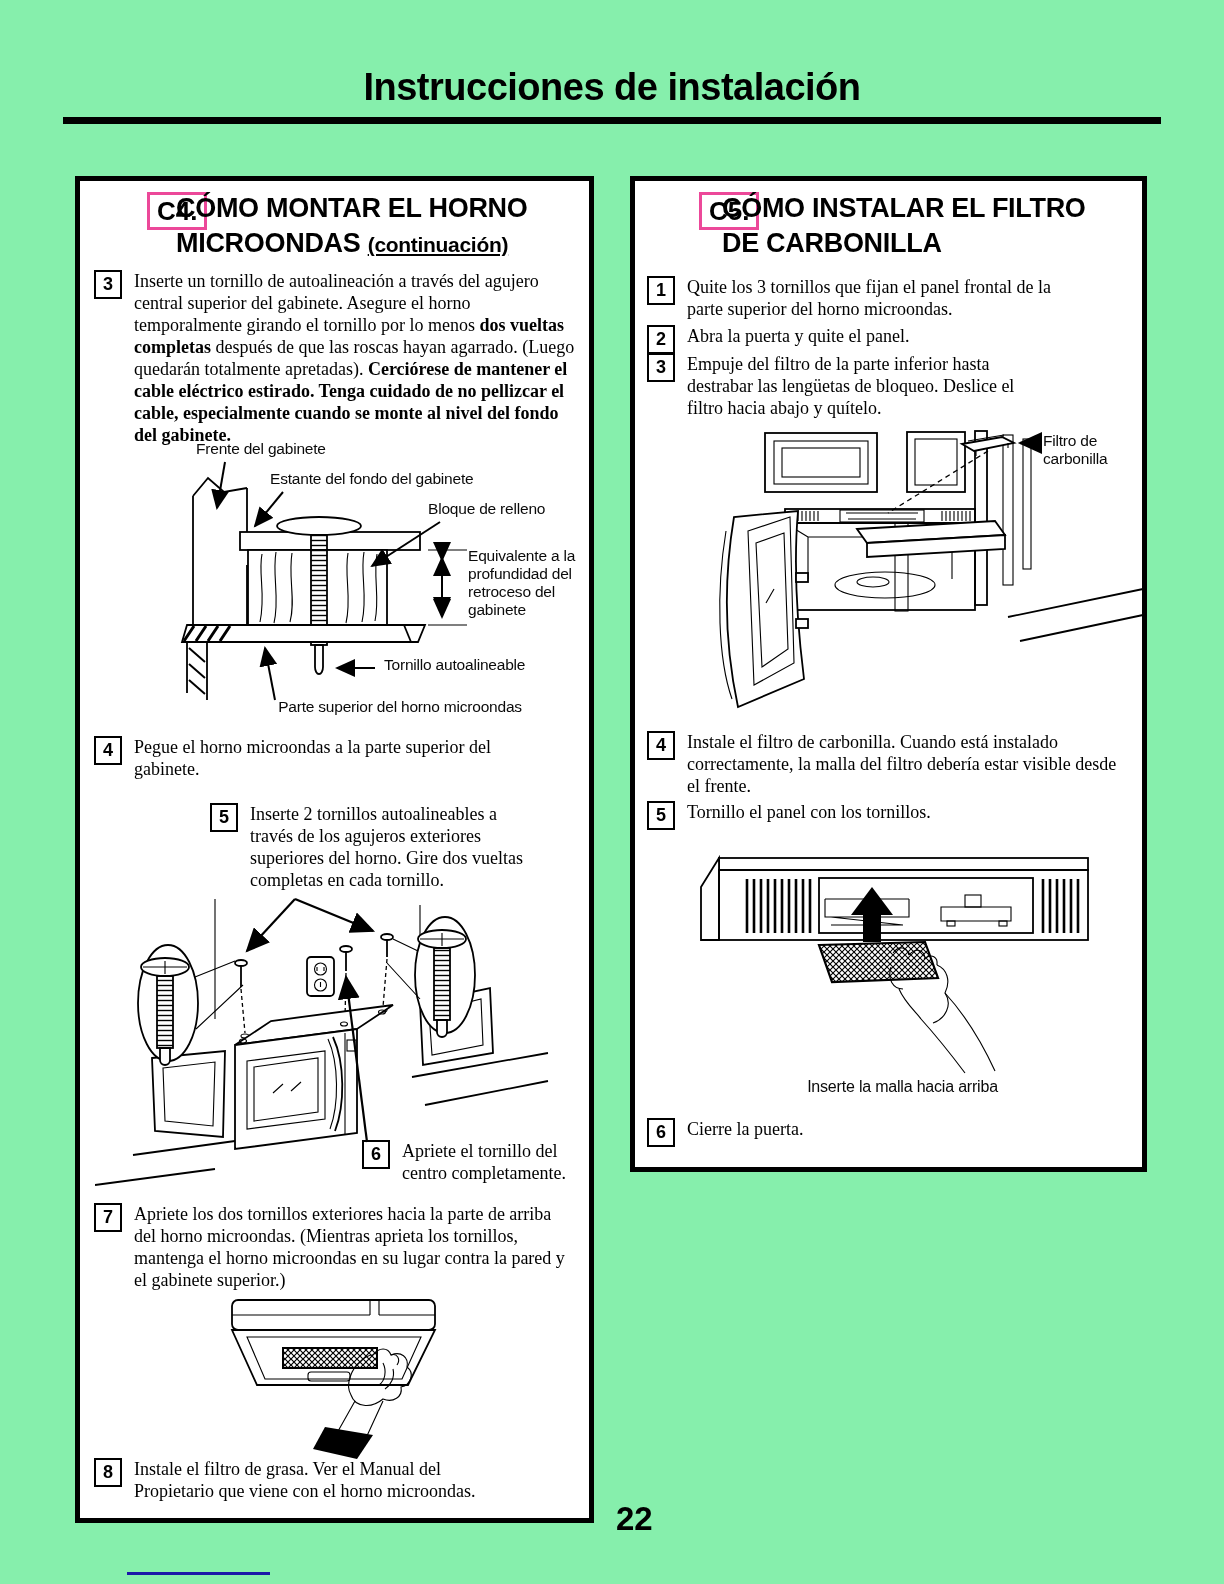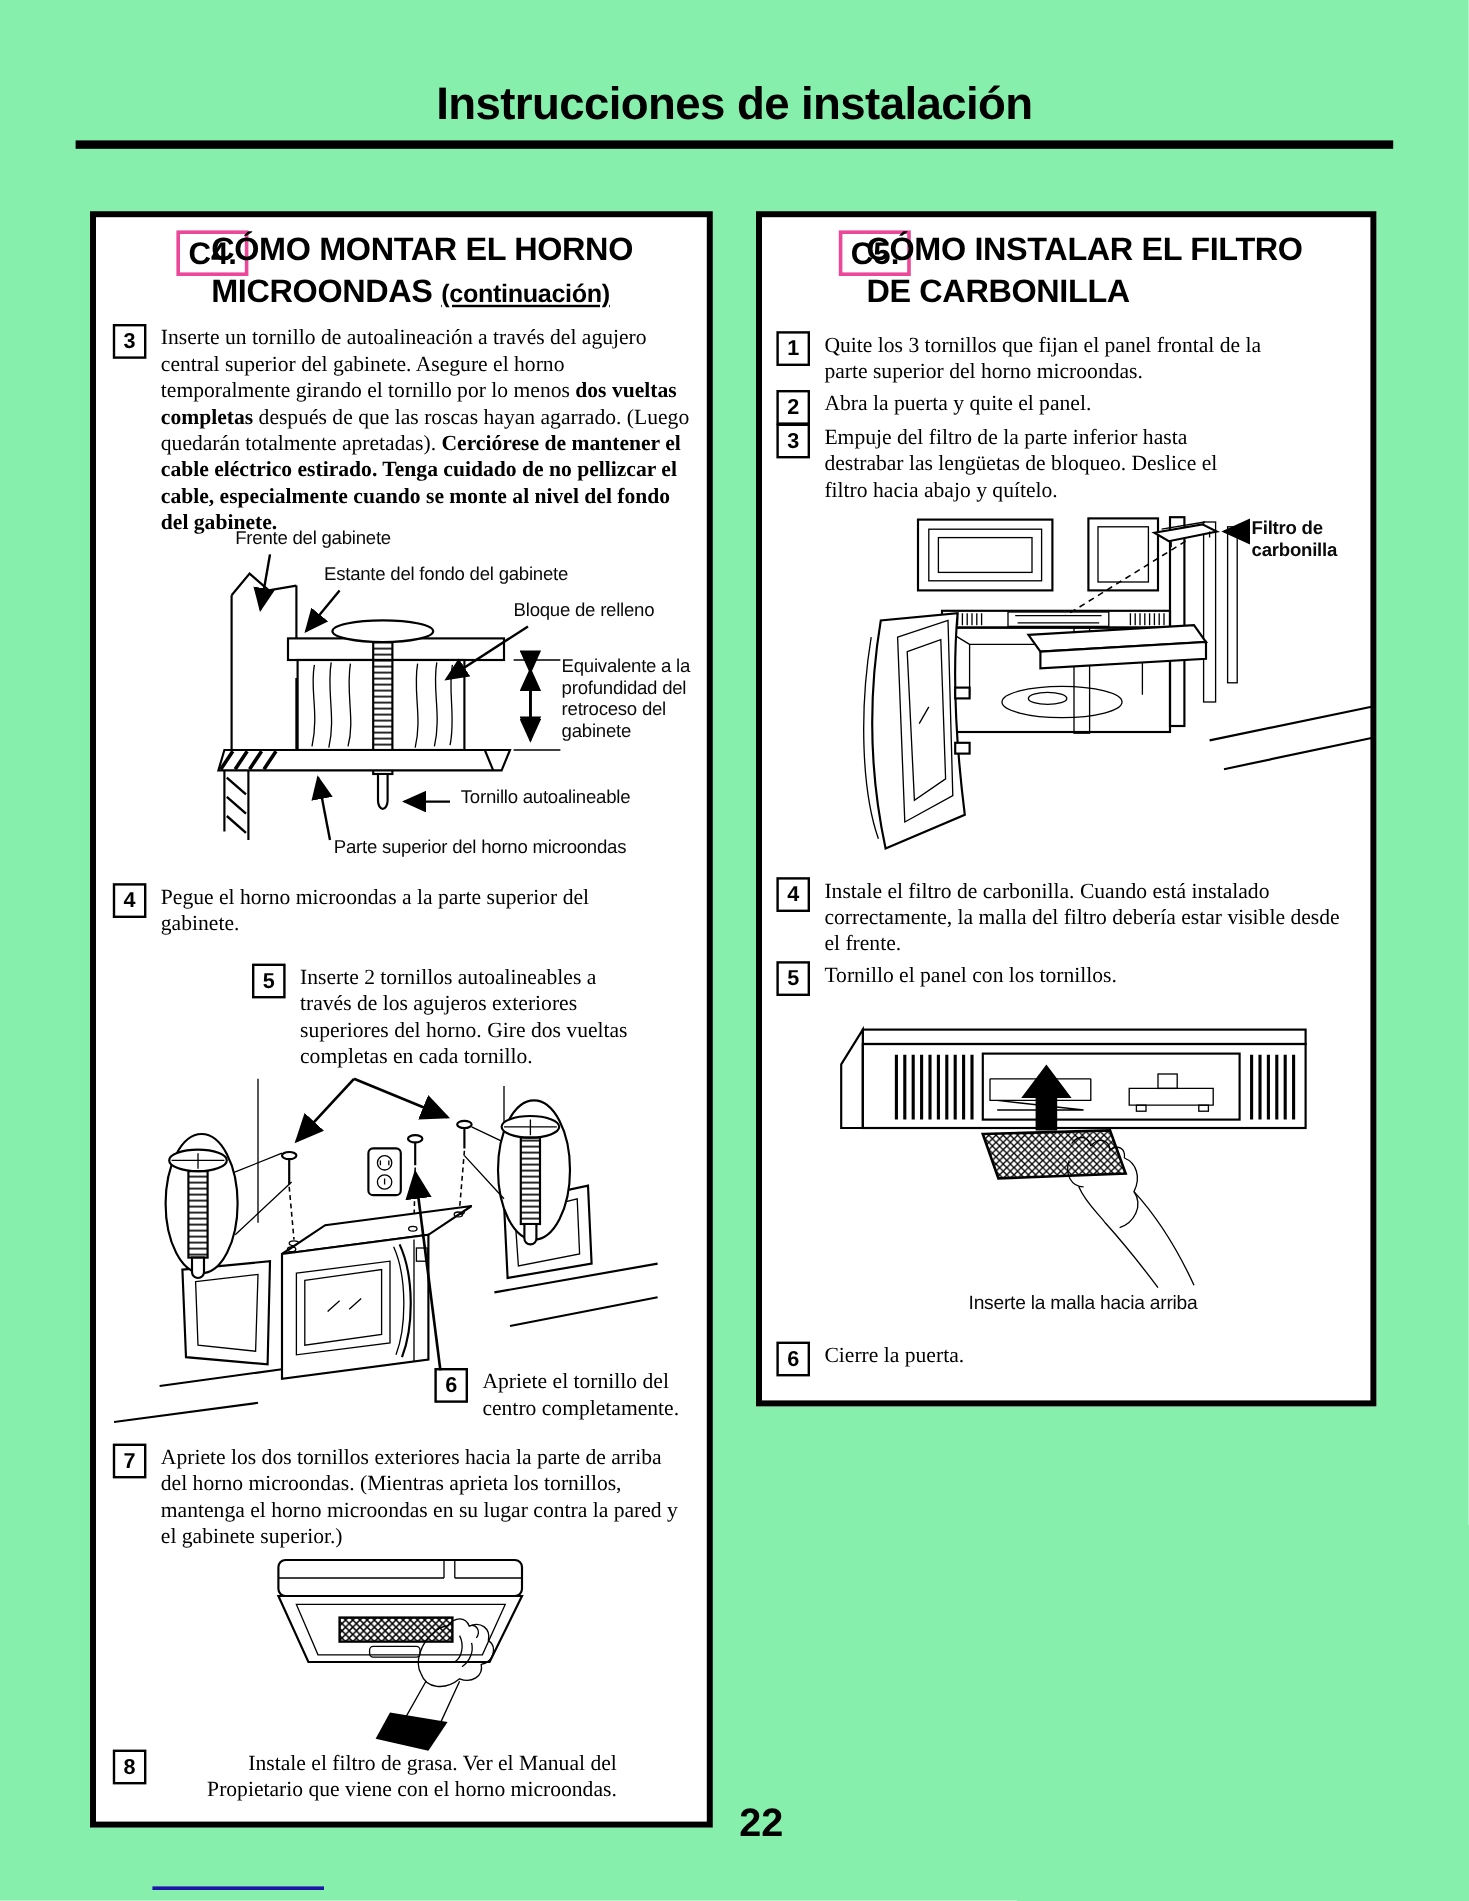--- a/index.html
+++ b/index.html
@@ -271,21 +271,21 @@
         <path class="thin" d="M166,62 C176,58 184,64 182,74 C190,80 186,92 176,94 C178,104 168,110 158,106 C146,116 130,114 126,102 C120,92 126,76 136,68 C140,64 144,62 148,62"></path>
         <path class="thin" d="M158,70 C162,78 160,88 154,92 M168,76 C170,84 166,92 160,96"></path>
         <path class="thin" d="M130,108 L112,140 M158,108 L141,145"></path>
         <polygon class="blk" points="100,134 148,142 132,166 88,156"></polygon>
       </g>
     </svg>
   </div>
 
   <div class="step" style="left:94px; top:1458px;">
     <span class="stepnum">8</span>
-    <span class="steptext" style="width:380px;text-align:right;">Instale el filtro de grasa. Ver el Manual del Propietario que viene con el horno microondas.</span>
+    <span class="steptext" style="width:380px;">Instale el filtro de grasa. Ver el Manual del Propietario que viene con el horno microondas.</span>
   </div>
 
   <div class="sec-box" id="c5-box"></div>
 
   <div class="sec-tag" style="left:652px; top:192px;">C5.</div>
   <div class="sec-title" style="left:722px; top:191px; width:400px;">
     <span>CÓMO INSTALAR EL FILTRO</span><br>
     <span>DE CARBONILLA</span>
   </div>
 
@@ -350,21 +350,21 @@
         <path class="thin" d="M66,116 L94,106 L98,222 L72,240 Z"></path>
         <path class="thin" d="M76,176 l8,-14"></path>
         <rect class="wht" x="106" y="146" width="12" height="9"></rect>
         <rect class="wht" x="106" y="192" width="12" height="9"></rect>
       </g>
       <g>
         <path class="ln" d="M318,190 L453,162 M330,214 L453,188"></path>
       </g>
     </svg>
   </div>
-  <div class="dlabel" style="left:1043px; top:432px; width:85px;font-weight:bold;">Filtro de carbonilla</div>
+  <div class="dlabel" style="left:1043px; top:432px; width:85px;">Filtro de carbonilla</div>
 
   <div class="step" style="left:647px; top:731px;">
     <span class="stepnum">4</span>
     <span class="steptext" style="width:445px;">Instale el filtro de carbonilla. Cuando está instalado correctamente, la malla del filtro debería estar visible desde el frente.</span>
   </div>
   <div class="step" style="left:647px; top:801px;">
     <span class="stepnum">5</span>
     <span class="steptext" style="width:400px;">Tornillo el panel con los tornillos.</span>
   </div>
 

